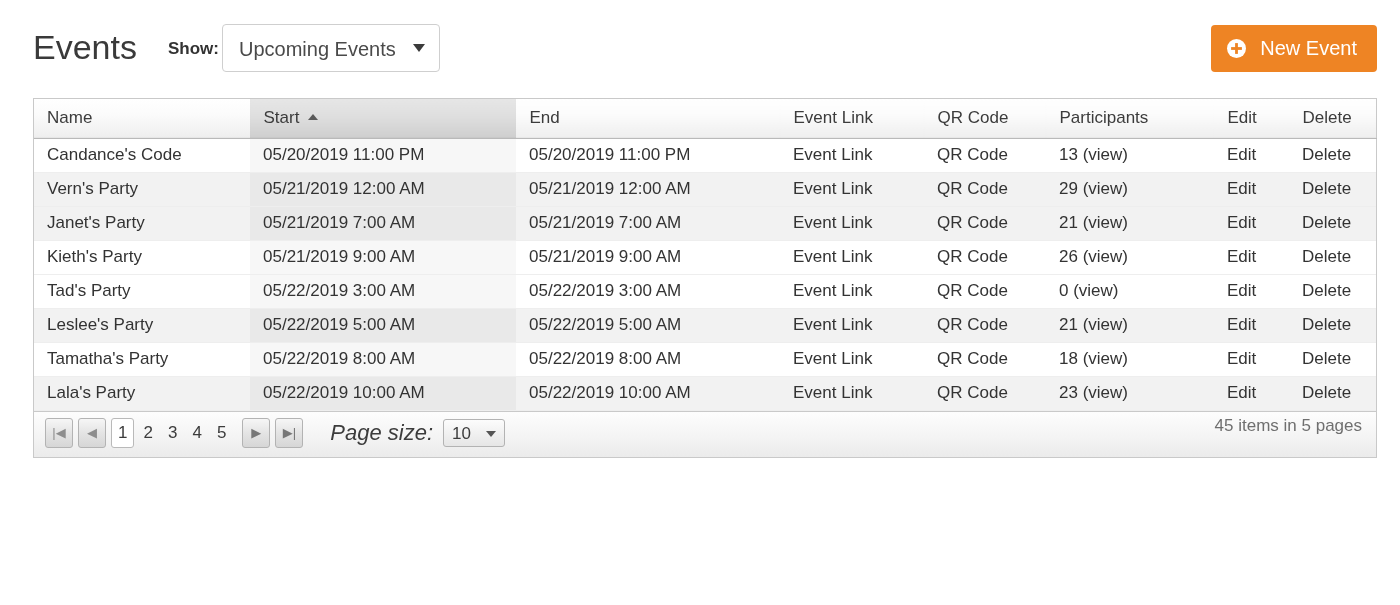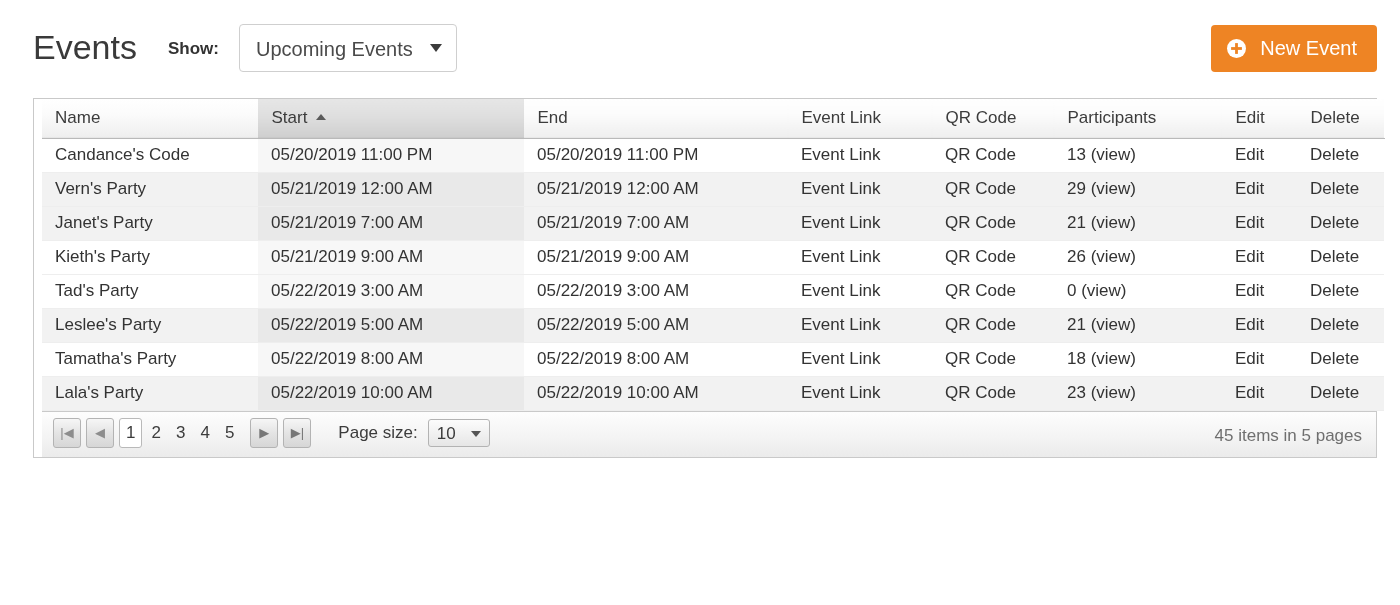--- a/index.html
+++ b/index.html
@@ -37,21 +37,21 @@
     position: absolute;
     left: 135px;
     top: 20px;
     font-size: 17px;
     font-weight: bold;
     color: #333333;
     line-height: 22px;
   }
   .show-select {
     position: absolute;
-    left: 206px;
+    left: 189px;
     top: 6px;
     width: 218px;
     height: 48px;
     background: #ffffff;
     border: 1px solid #cfcfcf;
     border-radius: 4px;
     box-sizing: border-box;
   }
   .show-select .sel-value {
     position: absolute;
@@ -98,21 +98,20 @@
 
   
   .grid {
     position: absolute;
     left: 33px;
     top: 98px;
     width: 1344px;
     border: 1px solid #c9c9c9;
     box-sizing: border-box;
     background: #ffffff;
-    padding-left: 8px;
   }
   table.evt {
     width: 100%;
     border-collapse: collapse;
     table-layout: fixed;
   }
   table.evt th {
     height: 39px;
     padding: 0 0 0 13px;
     text-align: left;
@@ -212,23 +211,24 @@
   }
   .pg-num.current {
     background: #ffffff;
     border: 1px solid #b9b9b9;
     border-radius: 3px;
     font-weight: normal;
   }
   .pg-gap { width: 7px; }
   .pagesize-label {
     margin-left: 22px;
-    font-size: 17px;
+    font-size: 22px;
     color: #3c3c3c;
     white-space: nowrap;
+    font-style: italic;
   }
   .pagesize-select {
     position: relative;
     margin-left: 10px;
     width: 62px;
     height: 28px;
     background: linear-gradient(to bottom, #fcfcfc 0%, #f0f0f0 55%, #e6e6e6 100%);
     border: 1px solid #b3b3b3;
     border-radius: 3px;
     box-sizing: border-box;
@@ -248,21 +248,21 @@
     top: 11px;
     width: 0;
     height: 0;
     border-left: 5px solid transparent;
     border-right: 5px solid transparent;
     border-top: 6px solid #555555;
   }
   .pager-info {
     position: absolute;
     right: 14px;
-    top: 14px;
+    top: 4px;
     font-size: 17px;
     color: #6f6f6f;
     white-space: nowrap;
   }
   .icon-glyph { line-height: 1; font-size: 13px; }
 </style>
 </head>
 <body>
 
 <div class="topbar">

